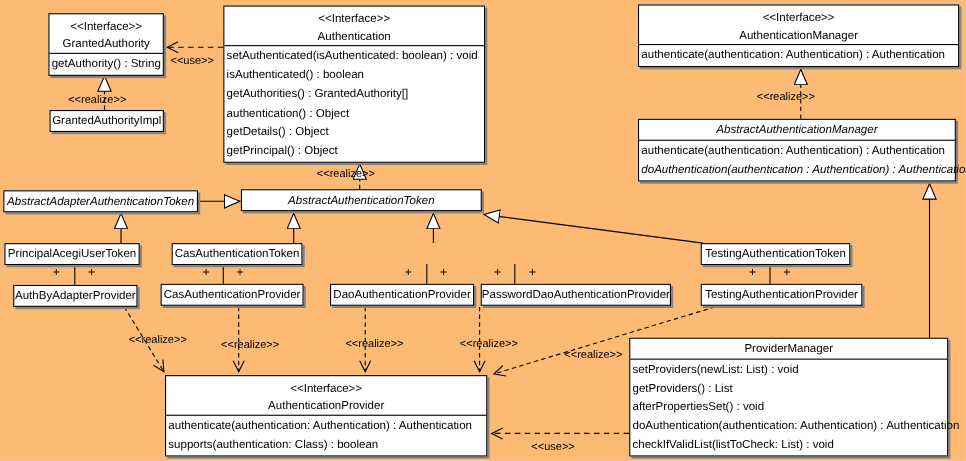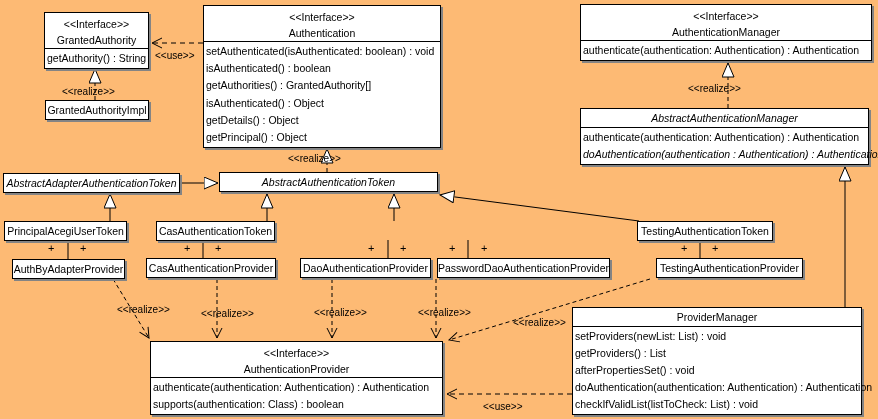--- a/index.html
+++ b/index.html
@@ -99,21 +99,21 @@
 
   <div class="uml-box" style="left:203px;top:5px;width:236px;">
     <div class="hd">
       <div class="st">&lt;&lt;Interface&gt;&gt;</div>
       <div class="nm">Authentication</div>
     </div>
     <div class="ops ops6">
       <div class="op">setAuthenticated(isAuthenticated: boolean) : void</div>
       <div class="op">isAuthenticated() : boolean</div>
       <div class="op">getAuthorities() : GrantedAuthority[]</div>
-      <div class="op">isAuthenticated() : Object</div>
+      <div class="op">authentication() : Object</div>
       <div class="op">getDetails() : Object</div>
       <div class="op">getPrincipal() : Object</div>
     </div>
   </div>
 
   <div class="uml-box" style="left:580px;top:4px;width:290px;">
     <div class="hd">
       <div class="st">&lt;&lt;Interface&gt;&gt;</div>
       <div class="nm">AuthenticationManager</div>
     </div>
@@ -160,21 +160,21 @@
   </div>
 
   <div class="uml-box" style="left:300px;top:258px;width:129px;">
     <div class="nm1">DaoAuthenticationProvider</div>
   </div>
 
   <div class="uml-box" style="left:437px;top:258px;width:171px;">
     <div class="nm1">PasswordDaoAuthenticationProvider</div>
   </div>
 
-  <div class="uml-box" style="left:637px;top:258px;width:145px;margin-left:19px;">
+  <div class="uml-box" style="left:637px;top:258px;width:145px;">
     <div class="nm1">TestingAuthenticationProvider</div>
   </div>
 
   <div class="uml-box" style="left:150px;top:341px;width:291px;">
     <div class="hd">
       <div class="st">&lt;&lt;Interface&gt;&gt;</div>
       <div class="nm">AuthenticationProvider</div>
     </div>
     <div class="ops">
       <div class="op">authenticate(authentication: Authentication) : Authentication</div>

